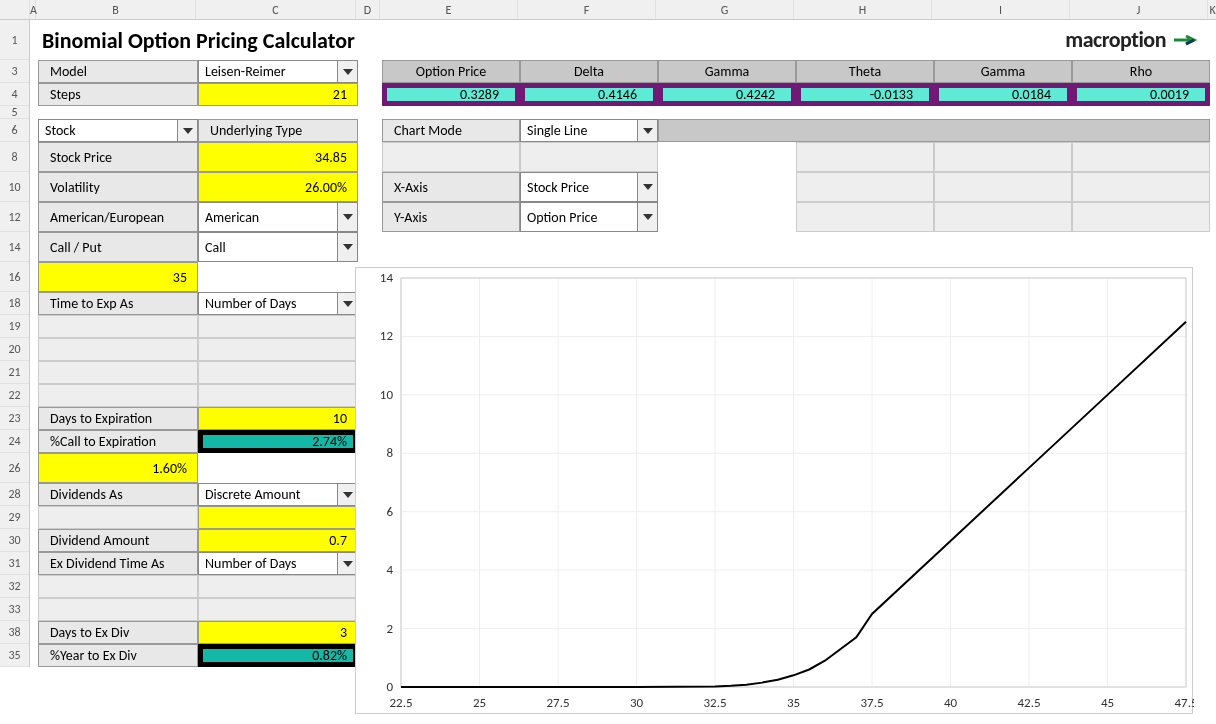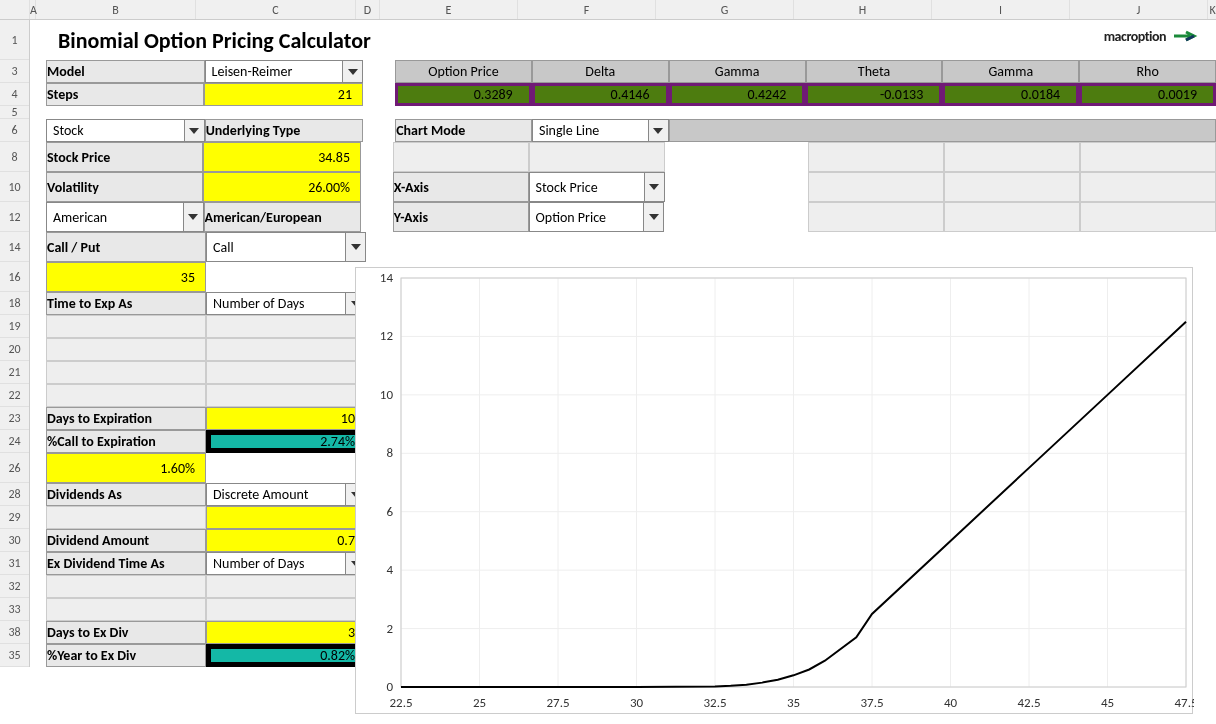--- a/index.html
+++ b/index.html
@@ -13,38 +13,38 @@
 
 .rowhdr { position: absolute; top: 20px; left: 0; width: 30px; background: #f0f0f0; border-right: 1px solid #ccc; }
 .rowhdr div { text-align: center; font-size: 12px; color: #555; border-bottom: 1px solid #e0e0e0; display:flex; align-items:center; justify-content:center; }
 
 .grid { position: absolute; top: 20px; left: 30px; width: 1186px; height: 704px; }
 
 .row { display: flex; height: 23px; }
 .row.tall { height: 40px; }
 .row.short { height: 13px; }
 .cell { border: 1px solid #d0d0d0; border-top:none; border-left:none; display: flex; align-items: center; padding: 0 4px; overflow: hidden; white-space: nowrap; }
-.cell.noborder { border: none; margin-left: 8px; }
+.cell.noborder { border: none; }
 
 .title { font-size: 22px; font-weight: bold; padding-left: 4px; }
 
-.lbl { background: #e8e8e8; font-weight: bold; border: 1px solid #999; padding-left:0;}
+.lbl { background: #e8e8e8; font-weight: normal; border: 1px solid #999; padding-left:11px;}
 .inp-yellow { background: #ffff00; border: 1px solid #999; justify-content: flex-end; padding-right: 10px; }
 .inp-green { background: #14b8a6; border: 5px solid #000000; justify-content: flex-end; padding-right: 6px; }
 .outhdr { background: #c8c8c8; border: 1px solid #999; justify-content: center; font-weight: normal; }
-.outval { background: #4d7c0f; border: 3px solid #701a75; justify-content: flex-end; padding-right: 16px; }
+.outval { background: #5eead4; border: 5px solid #701a75; justify-content: flex-end; padding-right: 16px; }
 .graybox { background: #c8c8c8; border: 1px solid #999; }
 .emptybox { background: #eeeeee; border: 1px solid #ccc; }
 .emptybox2 { background: #eeeeee; border: 1px solid #ccc; }
 
 .dd { background: #fff; border: 1px solid #888; position: relative; padding-left: 6px; }
 .dd .arrow { position: absolute; right: 0; top: 0; bottom: 0; width: 20px; background: #f0f0f0; border-left: 1px solid #888; display:flex; align-items:center; justify-content:center; }
 .dd .arrow::after { content: ""; border-left: 5px solid transparent; border-right: 5px solid transparent; border-top: 6px solid #333; }
 
-.logo { position:absolute; right:16px; top:26px; display:flex; align-items:center; font-size:14px; font-weight:bold; color:#222; letter-spacing:-0.5px;}
+.logo { position:absolute; right:16px; top:26px; display:flex; align-items:center; font-size:22px; font-weight:bold; color:#222; letter-spacing:-0.5px;}
 .logo svg { margin-left:6px; }
 
 .chart { position: absolute; left: 355px; top: 267px; width: 838px; height: 447px; background: #fff; border: 1px solid #ccc; }
 
 
 .cA{width:6px;} .cB{width:160px;} .cC{width:160px;} .cD{width:24px;}
 .cE{width:138px;} .cF{width:138px;} .cG{width:138px;} .cH{width:138px;} .cI{width:138px;} .cJ{width:138px;} .cK{width:10px;}
 </style>
 </head>
 <body>
@@ -175,25 +175,25 @@
           <span class="arrow"></span>
         </div>
       <div class="cell noborder cG"></div>
       <div class="cell emptybox2 cH"></div>
       <div class="cell emptybox2 cI"></div>
       <div class="cell emptybox2 cJ"></div>
     </div>
 
     <div class="row" style="height:30px">
       <div class="cell cA noborder"></div>
+      <div class="cell lbl cB">American/European</div>
       <div class="cell dd cC">
           <span>American</span>
           <span class="arrow"></span>
         </div>
-      <div class="cell lbl cB">American/European</div>
       <div class="cell cD noborder"></div>
       <div class="cell lbl cE">Y-Axis</div>
       <div class="cell dd cF">
           <span>Option Price</span>
           <span class="arrow"></span>
         </div>
       <div class="cell noborder cG"></div>
       <div class="cell emptybox2 cH"></div>
       <div class="cell emptybox2 cI"></div>
       <div class="cell emptybox2 cJ"></div>

